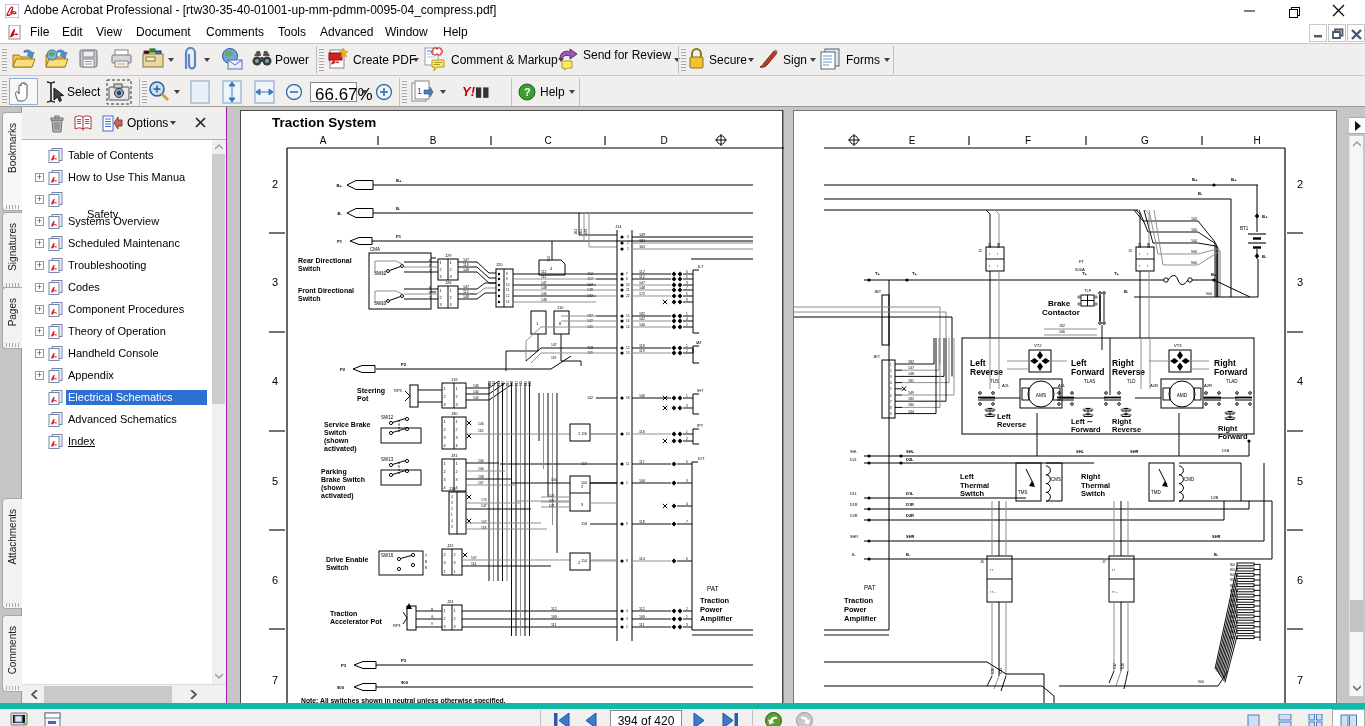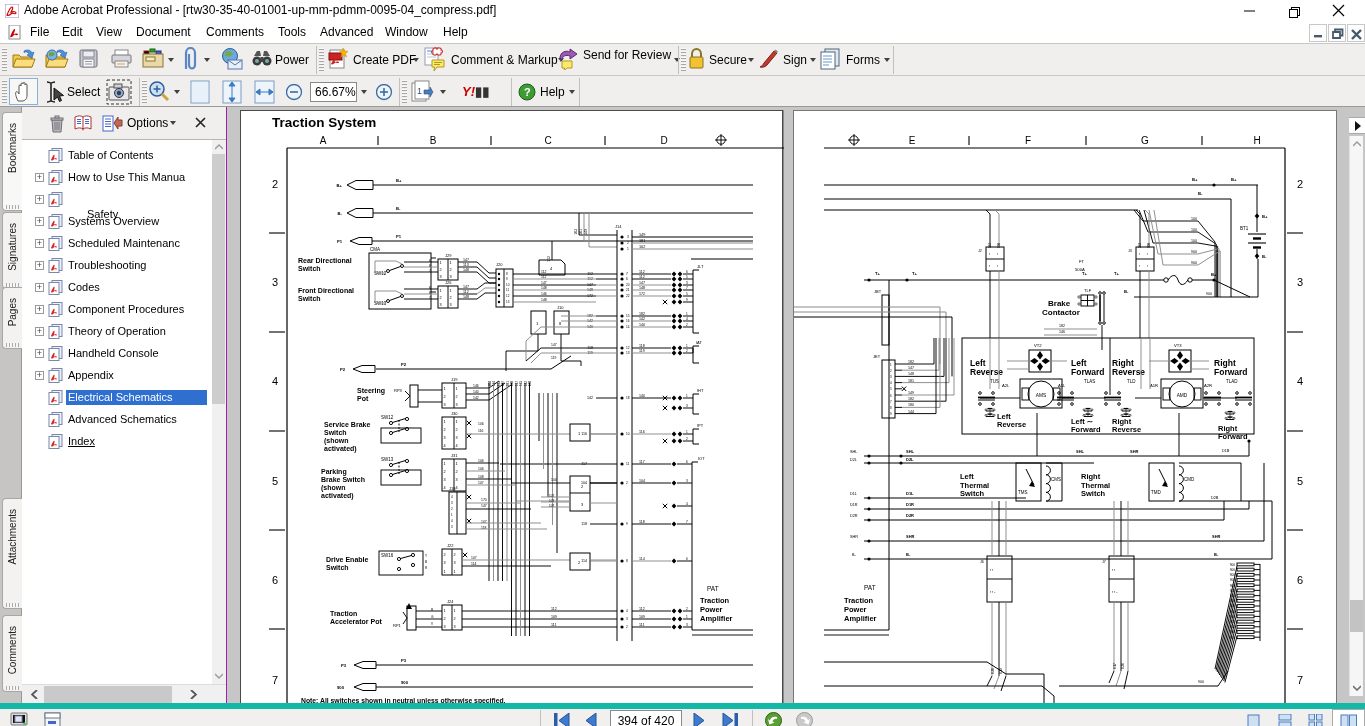--- a/index.html
+++ b/index.html
@@ -214,21 +214,21 @@
         <path d="M11 2 L11 22 M11 2 L8 6 L14 6 Z M11 22 L8 18 L14 18 Z" fill="#3a7abd" stroke="#3a7abd"></path>
       </svg>
 <svg class="abs" style="left:253px;top:4px" width="24" height="24">
         <rect x="2" y="1" width="19" height="22" fill="#eef4fb" stroke="#7a9cc8"></rect>
         <path d="M3 12 L20 12 M3 12 L7 9 L7 15 Z M20 12 L16 9 L16 15 Z" fill="#3a7abd" stroke="#3a7abd"></path>
       </svg>
 <svg class="abs" style="left:286px;top:8px" width="17" height="17">
         <circle cx="8" cy="8" r="7.5" fill="#eef4fb" stroke="#3a6ea5" stroke-width="1.3"></circle>
         <line x1="4" y1="8" x2="12" y2="8" stroke="#3a6ea5" stroke-width="1.6"></line>
       </svg>
-<div class="abs" style="left:310px;top:6px;width:47px;height:20px;background:#fff;border:1px solid #8a8a8a;font-size:12px;padding:2px 0 0 4px;">66.67%</div>
+<div class="abs" style="left:310px;top:6px;width:47px;height:20px;background:#fff;border:1px solid #8a8a8a;font-size:17px;padding:2px 0 0 4px;">66.67%</div>
 <div class="dda" style="left:361px;top:14px"></div>
 <svg class="abs" style="left:376px;top:8px" width="17" height="17">
         <circle cx="8" cy="8" r="7.5" fill="#eef4fb" stroke="#3a6ea5" stroke-width="1.3"></circle>
         <line x1="4" y1="8" x2="12" y2="8" stroke="#3a6ea5" stroke-width="1.6"></line>
         <line x1="8" y1="4" x2="8" y2="12" stroke="#3a6ea5" stroke-width="1.6"></line>
       </svg>
 <div class="tbsep" style="left:399px"></div>
 <div class="grip" style="left:402px"></div>
 <svg class="abs" style="left:410px;top:4px" width="26" height="24">
         <rect x="2" y="3" width="14" height="18" fill="#fff" stroke="#888"></rect>

